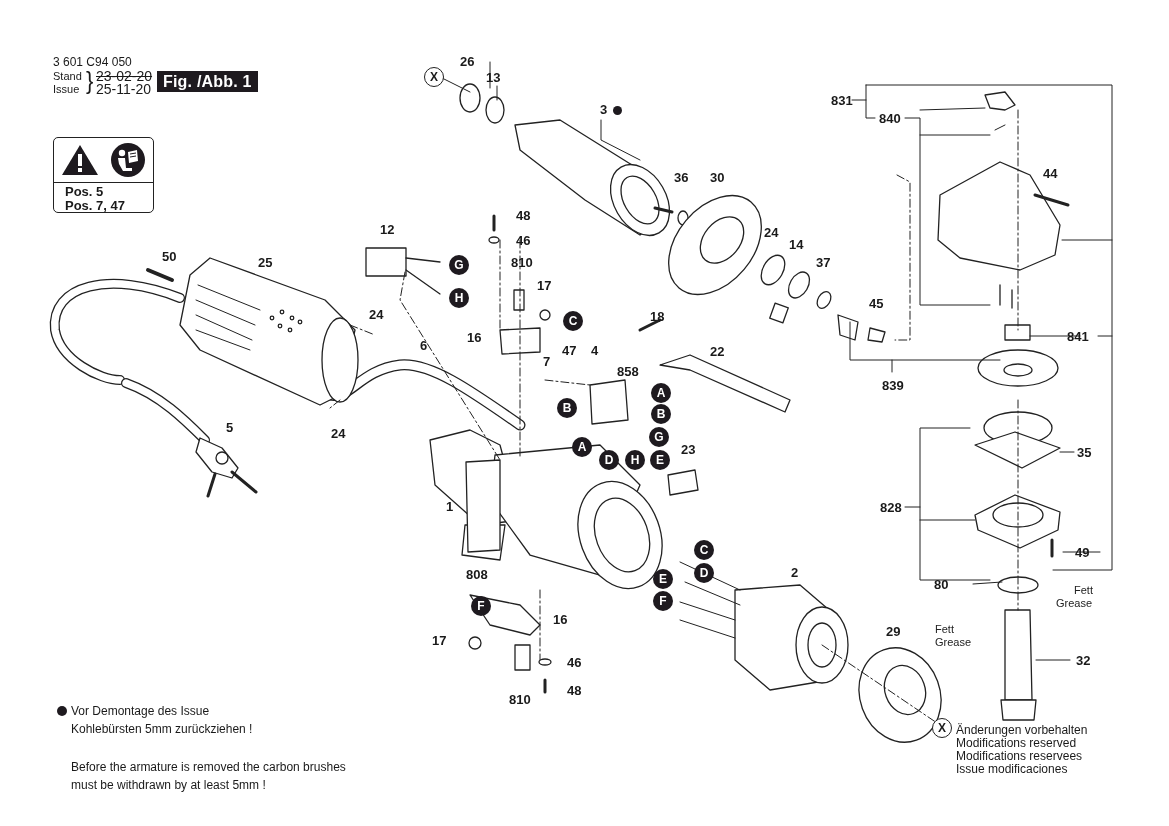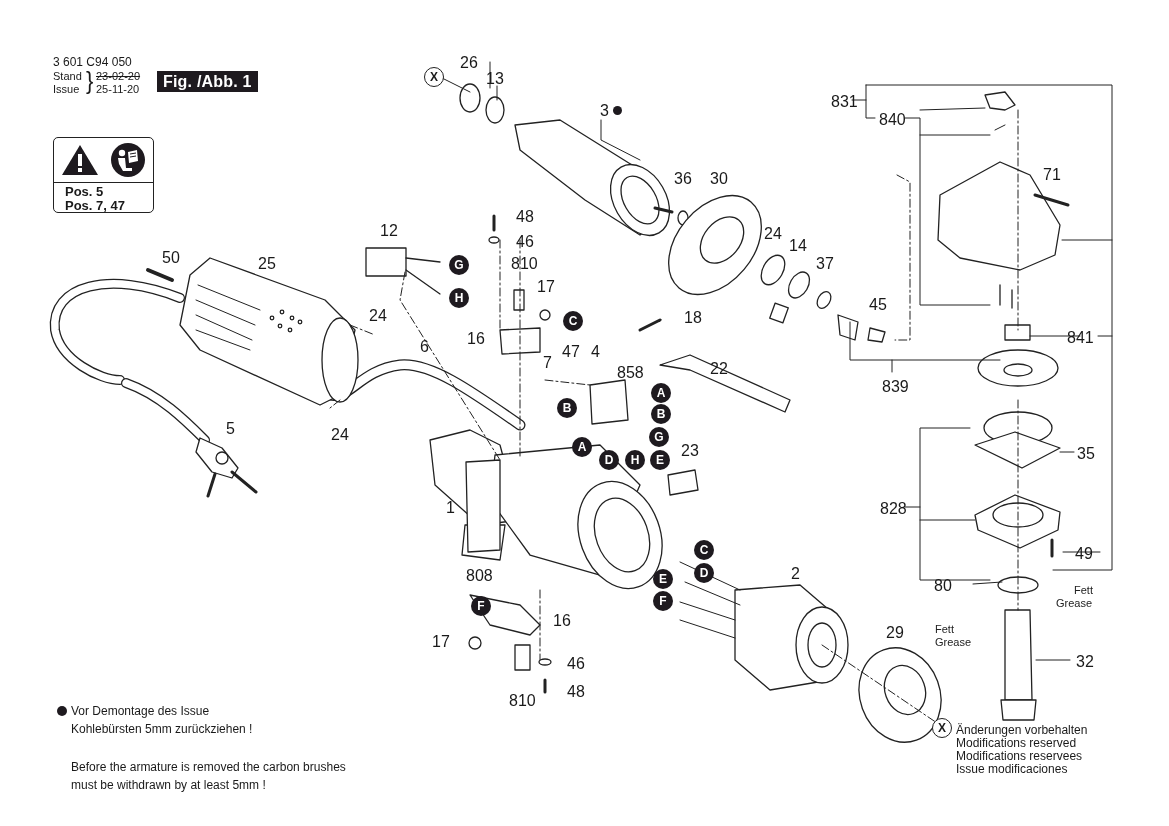--- a/index.html
+++ b/index.html
@@ -2,37 +2,37 @@
 <html><head>
 <meta charset="utf-8">
 <style>
   html, body { margin: 0; padding: 0; background: #ffffff; }
   body { width: 1169px; height: 826px; position: relative; overflow: hidden;
          font-family: "Liberation Sans", sans-serif; color: #1a1a1a; }
   #diagram { position: absolute; left: 0; top: 0; width: 1169px; height: 826px; }
   .hdr-code { position: absolute; left: 53px; top: 55px; font-size: 12px; }
   .hdr-stand { position: absolute; left: 53px; top: 70px; font-size: 11px; line-height: 13px; }
   .hdr-brace { position: absolute; left: 86px; top: 69px; font-size: 22px; line-height: 24px; transform: scaleY(1.1); }
-  .hdr-dates { position: absolute; left: 96px; top: 70px; font-size: 11px; line-height: 13px; }
+  .hdr-dates { position: absolute; left: 96px; top: 70px; font-size: 14px; line-height: 13px; }
   .strike { text-decoration: line-through; }
   .fig-badge { position: absolute; left: 157px; top: 71px; background: #1e1a1f; color: #fff;
                font-weight: bold; font-size: 16px; padding: 2px 6px 1px 6px; letter-spacing: 0.2px; }
   .warn-box { position: absolute; left: 53px; top: 137px; width: 101px; height: 76px;
               border: 1.5px solid #222; border-radius: 5px; box-sizing: border-box; }
   .warn-icons { height: 44px; border-bottom: 1.5px solid #222; position: relative; }
   .warn-tri { position: absolute; left: 6px; top: 5px; }
   .warn-manual { position: absolute; left: 56px; top: 4px; }
   .warn-text { font-weight: bold; font-size: 13px; line-height: 14px; padding: 2px 0 0 11px; }
   .note { position: absolute; left: 57px; top: 702px; font-size: 12px; line-height: 18px; }
   .note .bullet { display: inline-block; width: 10px; height: 10px; border-radius: 50%;
                   background: #1e1a1f; margin-right: 4px; vertical-align: -1px; }
   .note .indent { padding-left: 14px; }
   .note .gap { margin-top: 20px; }
   .mods { position: absolute; left: 956px; top: 724px; font-size: 12px; line-height: 13px; }
-  .plabel { position: absolute; font-weight: normal; font-size: 16px; white-space: nowrap; text-align: right; }
+  .plabel { position: absolute; font-weight: bold; font-size: 13px; white-space: nowrap; text-align: right; }
   .fett { position: absolute; font-size: 11px; line-height: 13px; color: #222; }
   .callout { position: absolute; width: 20px; height: 20px; border-radius: 50%; background: #1e1a1f;
              color: #fff; font-weight: bold; font-size: 12px; text-align: center; line-height: 20px; }
   .xmark { position: absolute; width: 18px; height: 18px; border-radius: 50%; border: 1.3px solid #222;
            background: #fff; font-weight: bold; font-size: 12px; text-align: center; line-height: 18px; }
 </style>
 </head>
 <body>
 
 <svg id="diagram" viewBox="0 0 1169 826" xmlns="http://www.w3.org/2000/svg" fill="none" stroke="#222" stroke-width="1.3" stroke-linejoin="round" stroke-linecap="round">
@@ -213,43 +213,43 @@
 <div style="position:absolute;left:613px;top:106px;width:9px;height:9px;border-radius:50%;background:#1e1a1f"></div>
 <div class="plabel" style="left:674px;top:170px">36</div>
 <div class="plabel" style="left:710px;top:170px">30</div>
 <div class="plabel" style="left:764px;top:225px">24</div>
 <div class="plabel" style="left:789px;top:237px">14</div>
 <div class="plabel" style="left:816px;top:255px">37</div>
 <div class="plabel" style="left:869px;top:296px">45</div>
 <div class="plabel" style="left:882px;top:378px">839</div>
 <div class="plabel" style="left:831px;top:93px">831</div>
 <div class="plabel" style="left:879px;top:111px">840</div>
-<div class="plabel" style="left:1043px;top:166px">71</div>
+<div class="plabel" style="left:1043px;top:166px">44</div>
 <div class="plabel" style="left:1067px;top:329px">841</div>
 <div class="plabel" style="left:1077px;top:445px">35</div>
 <div class="plabel" style="left:880px;top:500px">828</div>
 <div class="plabel" style="left:1075px;top:545px">49</div>
 <div class="plabel" style="left:934px;top:577px">80</div>
 <div class="plabel" style="left:1076px;top:653px">32</div>
 <div class="plabel" style="left:886px;top:624px">29</div>
 <div class="plabel" style="left:791px;top:565px">2</div>
 <div class="plabel" style="left:516px;top:208px">48</div>
 <div class="plabel" style="left:516px;top:233px">46</div>
 <div class="plabel" style="left:380px;top:222px">12</div>
 <div class="plabel" style="left:511px;top:255px">810</div>
 <div class="plabel" style="left:537px;top:278px">17</div>
 <div class="plabel" style="left:467px;top:330px">16</div>
 <div class="plabel" style="left:162px;top:249px">50</div>
 <div class="plabel" style="left:258px;top:255px">25</div>
 <div class="plabel" style="left:369px;top:307px">24</div>
 <div class="plabel" style="left:331px;top:426px">24</div>
 <div class="plabel" style="left:420px;top:338px">6</div>
 <div class="plabel" style="left:226px;top:420px">5</div>
-<div class="plabel" style="left:684px;top:309px">18</div>
-<div class="plabel" style="left:710px;top:360px">22</div>
+<div class="plabel" style="left:650px;top:309px">18</div>
+<div class="plabel" style="left:710px;top:344px">22</div>
 <div class="plabel" style="left:543px;top:354px">7</div>
 <div class="plabel" style="left:562px;top:343px">47</div>
 <div class="plabel" style="left:591px;top:343px">4</div>
 <div class="plabel" style="left:617px;top:364px">858</div>
 <div class="plabel" style="left:681px;top:442px">23</div>
 <div class="plabel" style="left:446px;top:499px">1</div>
 <div class="plabel" style="left:466px;top:567px">808</div>
 <div class="plabel" style="left:553px;top:612px">16</div>
 <div class="plabel" style="left:432px;top:633px">17</div>
 <div class="plabel" style="left:567px;top:655px">46</div>

